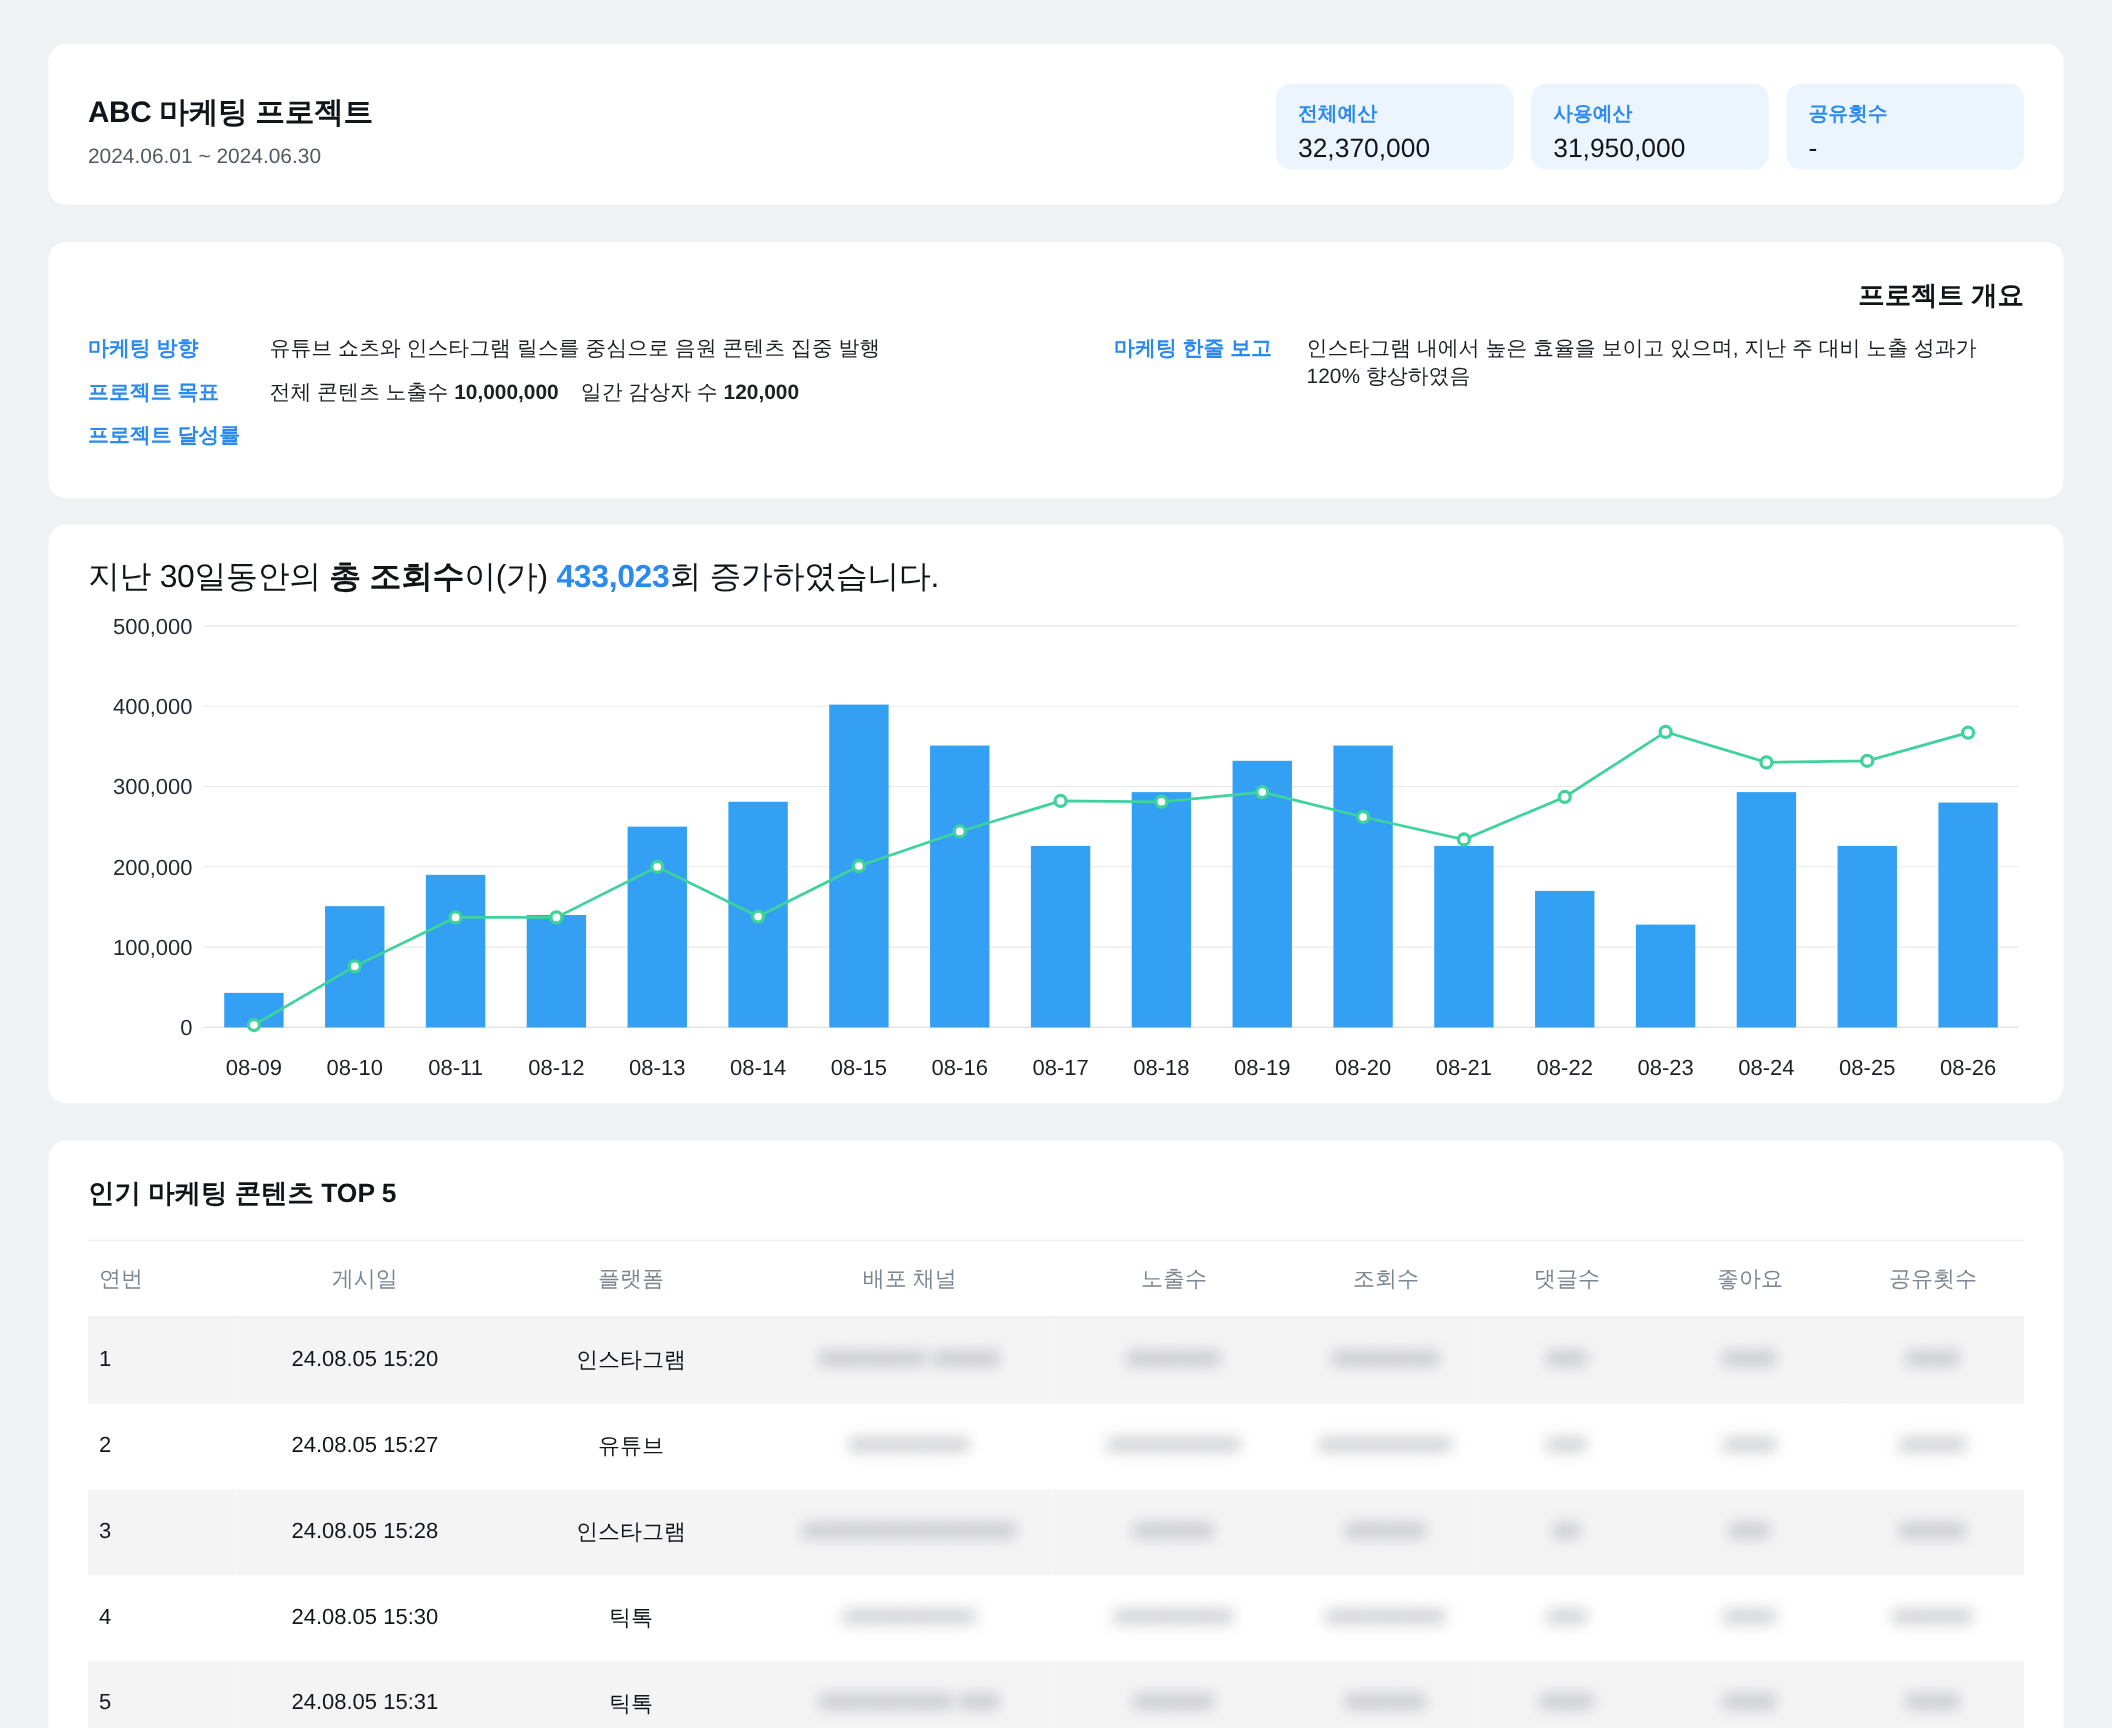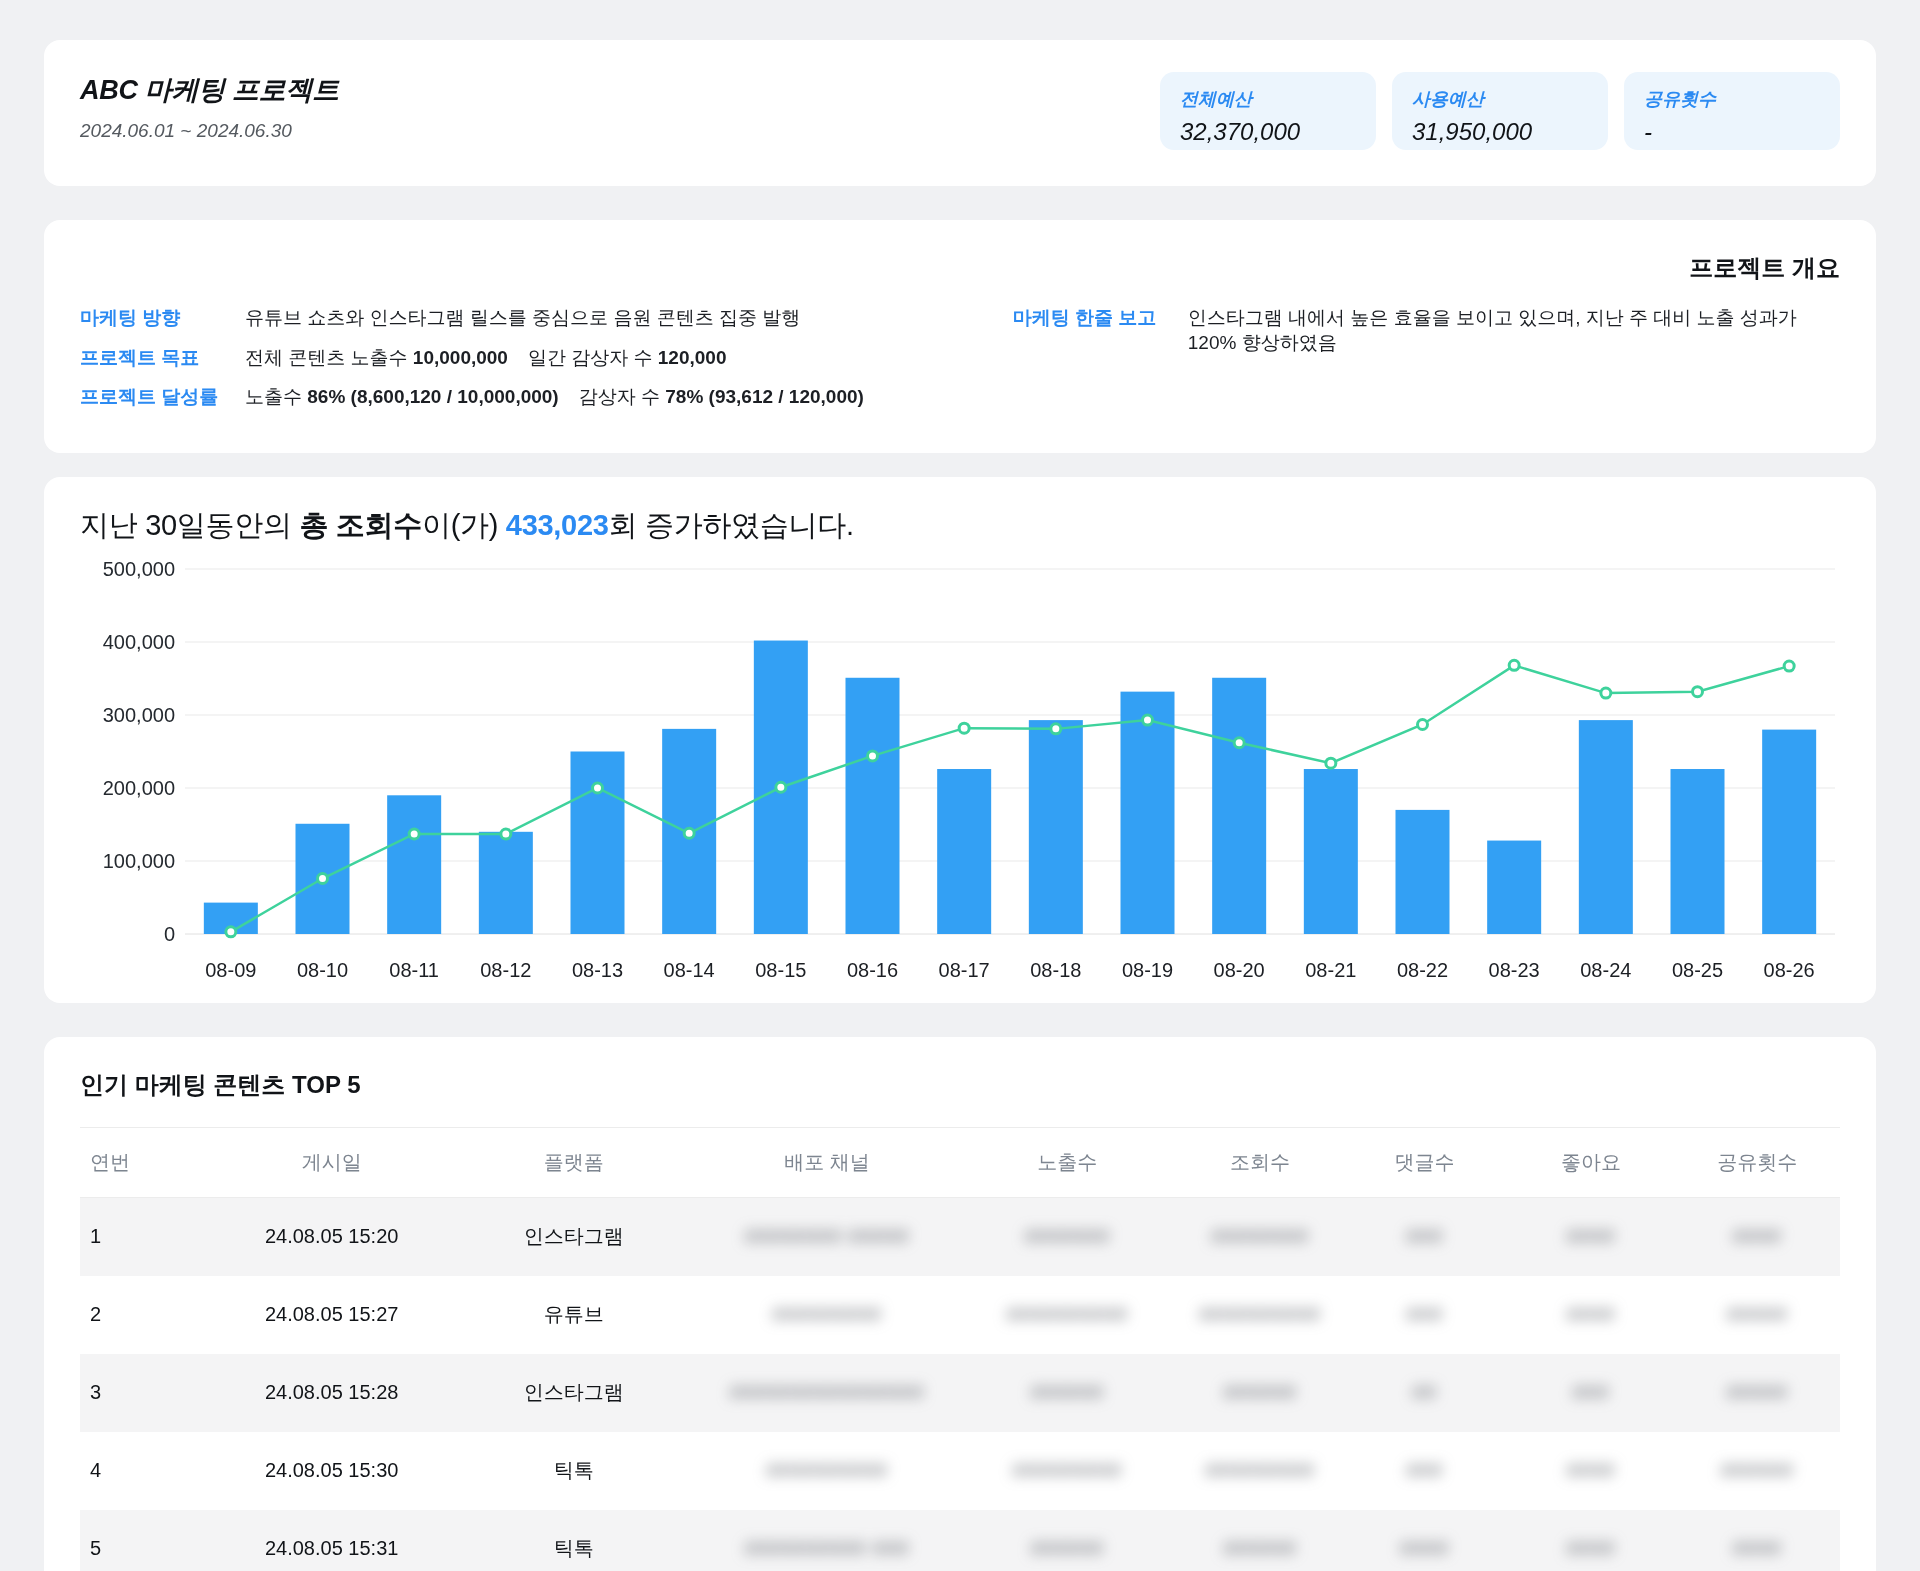--- a/index.html
+++ b/index.html
@@ -18,21 +18,21 @@
   }
   *{box-sizing:border-box;margin:0;padding:0;}
   html,body{width:1920px;}
   body{
     height:1571px;overflow:hidden;background:var(--page-bg);
     font-family:"Liberation Sans","DejaVu Sans",sans-serif;color:var(--text);
   }
   .card{background:var(--card-bg);border-radius:16px;margin:0 44px;}
 
   
-  .header-card{margin-top:40px;height:146px;padding:32px 36px;display:flex;justify-content:space-between;align-items:flex-start;font-style:italic;}
+  .header-card{margin-top:40px;height:146px;padding:32px 36px;display:flex;justify-content:space-between;align-items:flex-end;}
   .header-title{font-size:27px;font-weight:700;letter-spacing:-0.3px;}
   .header-date{font-size:19px;color:var(--text-sub);margin-top:12px;}
   .budget-boxes{display:flex;gap:16px;}
   .budget-box{width:216px;height:78px;background:var(--budget-bg);border-radius:14px;padding:15px 20px;}
   .budget-label{font-size:18px;font-weight:600;color:var(--accent);}
   .budget-value{font-size:24px;font-weight:500;color:var(--text);margin-top:7px;}
 
   
   .overview-card{margin-top:34px;height:233px;padding:32px 36px;}
   .ov-title{font-size:24px;font-weight:700;margin-bottom:22px;text-align:right;}
@@ -102,21 +102,20 @@
       <div class="ov-row">
         <span class="ov-label">마케팅 방향</span>
         <span class="ov-value">유튜브 쇼츠와 인스타그램 릴스를 중심으로 음원 콘텐츠 집중 발행</span>
       </div>
       <div class="ov-row">
         <span class="ov-label">프로젝트 목표</span>
         <span class="ov-value"><span>전체 콘텐츠 노출수</span>&nbsp;<b>10,000,000</b><span class="gap-seg">일간 감상자 수</span>&nbsp;<b>120,000</b></span>
       </div>
       <div class="ov-row">
         <span class="ov-label">프로젝트 달성률</span>
-        <span class="ov-value"><span>노출수</span>&nbsp;<b>86% (8,600,120 / 10,000,000)</b><span class="gap-seg">감상자 수</span>&nbsp;<b>78% (93,612 / 120,000)</b></span>
       </div>
     </div>
     <div class="ov-col-right">
       <div class="ov-row">
         <span class="ov-label wide">마케팅 한줄 보고</span>
         <span class="ov-value">인스타그램 내에서 높은 효율을 보이고 있으며, 지난 주 대비 노출 성과가 120% 향상하였음</span>
       </div>
     </div>
   </div>
 </div>

